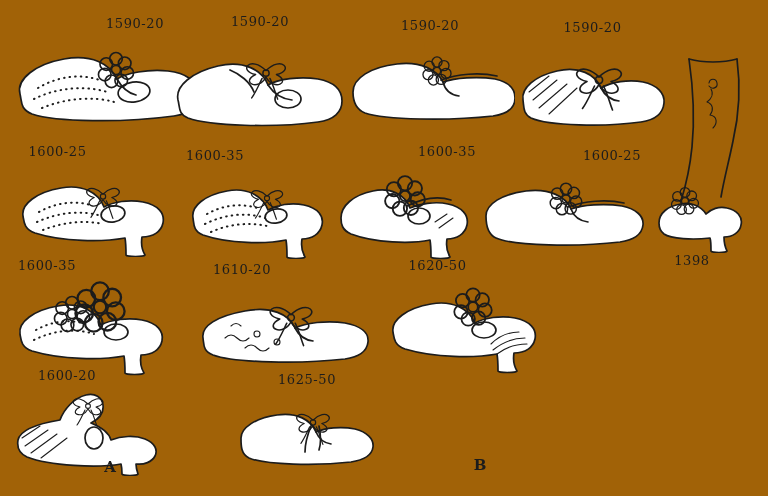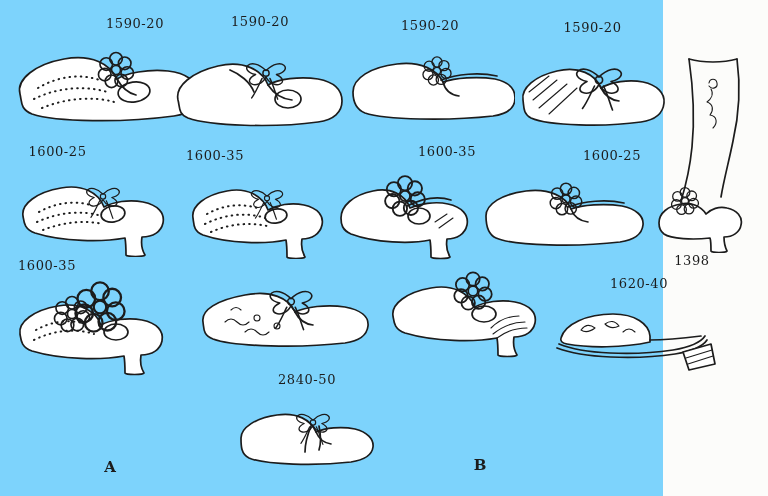--- a/index.html
+++ b/index.html
@@ -3,21 +3,21 @@
 <meta charset="utf-8">
 <style>
   html,body{margin:0;padding:0;}
   body{
     width:768px;height:496px;
     background:#fcfcfa;
     font-family:"DejaVu Serif","Liberation Serif",serif;
     color:#1c1c1c;
     overflow:hidden;
   }
-  .plate{position:relative;width:663px;height:496px;background:#7dd3fc;}
+  .plate{position:relative;width:736px;height:496px;background:#a16207;padding-left:32px;}
   .fig{position:absolute;}
   .fig svg{display:block;}
   .fig-label{
     height:16px;line-height:16px;
     font-size:13px;letter-spacing:0.6px;
     text-align:center;white-space:nowrap;
     color:#1c1c1c;
   }
   .section-letter{
     position:absolute;width:100px;
@@ -155,55 +155,54 @@
     <svg width="180" height="102" viewBox="0 0 180 102">
       <path class="ink fillw" d="M8,60 C6,48 22,36 46,32 C68,28 84,37 89,51 C98,46 116,43 130,46 C145,49 152,57 150,67 C148,76 140,81 129,81 C128,87 129,94 132,99 C131,101 114,101 113,99 C113,93 113,88 112,82 C90,86 50,86 20,77 C9,73 9,66 8,60 Z"></path>
       <ellipse class="ink" cx="104" cy="58" rx="12" ry="8"></ellipse>
       <path class="ink dots" d="M24,56 C40,47 58,45 74,50 M22,66 C42,56 64,54 82,60"></path>
       <use href="#rosette" transform="translate(88,33) scale(2.1)"></use>
       <use href="#rosette" transform="translate(60,40) scale(1.5)"></use>
     </svg>
   </div>
 
   <div class="fig" style="left:195px;top:262px;width:180px">
+    <div class="fig-label" style="padding-right:86px">1610-20</div>
     <svg width="180" height="92" viewBox="0 0 180 92">
       <path class="ink fillw" d="M8,60 C6,48 22,38 50,33 C76,28 94,36 100,50 C110,45 132,42 150,45 C166,48 174,55 173,64 C172,73 164,79 150,81 C106,86 40,85 18,77 C8,73 9,67 8,60 Z"></path>
       <path class="ink" d="M100,50 C104,58 110,62 118,63"></path>
       <path class="ink thin" d="M30,60 q6,-6 12,0 q6,6 12,0 M50,70 q6,-6 12,0 q6,6 12,0 M36,48 q5,-5 10,0"></path>
       <circle class="ink thin" cx="62" cy="56" r="3"></circle>
       <circle class="ink thin" cx="82" cy="64" r="3"></circle>
       <use href="#bow" transform="translate(96,34) scale(1.4)"></use>
     </svg>
   </div>
 
   <div class="fig" style="left:385px;top:258px;width:165px">
+    <div class="fig-label" style="padding-right:60px">1620-50</div>
     <svg width="165" height="100" viewBox="0 0 165 100">
       <path class="ink fillw" d="M8,58 C6,46 22,34 46,30 C68,26 84,35 90,49 C99,44 116,41 130,44 C145,47 152,55 150,65 C148,74 140,79 129,79 C128,85 129,92 132,97 C131,99 114,99 113,97 C113,91 113,86 112,80 C90,84 50,84 20,75 C9,71 9,64 8,58 Z"></path>
       <ellipse class="ink" cx="99" cy="56" rx="12" ry="8"></ellipse>
       <path class="ink thin" d="M106,70 C114,62 124,58 134,58 M108,76 C118,68 128,64 140,64 M112,80 C120,74 130,70 142,70"></path>
       <use href="#rosette" transform="translate(88,33) scale(1.6)"></use>
     </svg>
   </div>
 
-  <div class="fig" style="left:553px;top:276px;width:172px">
-    <div class="fig-label">1620-40</div>
-    <svg width="172" height="82" viewBox="0 0 172 82">
-      <path class="ink fillw" d="M8,46 C12,32 34,22 60,22 C82,22 96,32 97,44 L97,50 C70,56 36,56 14,52 C9,51 7,49 8,46 Z"></path>
-      <path class="ink" d="M97,48 C112,48 132,46 148,44"></path>
-      <path class="ink" d="M6,52 C30,62 80,64 120,58 C138,55 148,50 152,44"></path>
-      <path class="ink" d="M4,56 C30,66 82,68 122,62 C140,59 150,54 154,48"></path>
-      <path class="ink fillw" d="M130,60 L158,52 L162,72 L136,78 Z"></path>
-      <path class="ink thin" d="M133,66 L159,58 M135,72 L160,64"></path>
-      <path class="ink thin" d="M28,38 q6,-8 14,-2 q-8,6 -14,2 M52,32 q8,-6 14,2 q-8,4 -14,-2 M70,40 q6,-6 12,0"></path>
-    </svg>
-  </div>
-
+
+  <div class="fig" style="left:12px;top:368px;width:190px">
+    <div class="fig-label" style="padding-right:80px">1600-20</div>
+    <svg width="190" height="92" viewBox="0 0 190 92">
+      <path class="ink fillw" d="M6,56 C8,47 24,40 48,36 C52,25 62,14 74,11 C83,9 90,13 91,21 C92,29 87,35 79,39 C89,43 97,49 99,56 C109,52 123,51 133,55 C143,59 146,66 143,72 C140,78 132,81 124,80 C124,84 125,87 126,90 C125,92 111,92 110,90 C110,87 110,84 109,80 C86,84 38,82 15,73 C6,69 5,62 6,56 Z"></path>
+      <ellipse class="ink" cx="82" cy="54" rx="9" ry="11"></ellipse>
+      <path class="ink thin" d="M10,54 L28,42 M13,62 L36,46 M19,69 L45,50 M29,74 L55,54"></path>
+      <use href="#bow" transform="translate(76,18) scale(1.0)"></use>
+    </svg>
+  </div>
 
   <div class="fig" style="left:233px;top:372px;width:148px">
-    <div class="fig-label">2840-50</div>
+    <div class="fig-label">1625-50</div>
     <svg width="148" height="78" viewBox="0 0 148 78">
       <path class="ink fillw" d="M8,50 C8,40 22,30 44,27 C64,24 78,32 83,44 C92,40 108,38 122,41 C134,44 141,51 140,59 C139,67 131,72 118,74 C84,78 32,77 16,70 C8,66 8,58 8,50 Z"></path>
       <path class="ink" d="M83,44 C86,51 91,55 98,56"></path>
       <path class="ink" d="M78,38 C74,48 72,56 72,64 M86,38 C88,48 88,56 86,62"></path>
       <use href="#bow" transform="translate(80,30) scale(1.1)"></use>
     </svg>
   </div>
 
 
 

